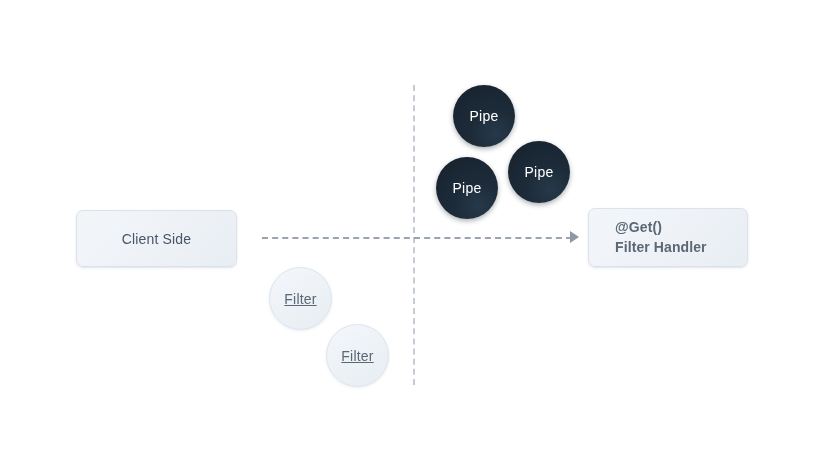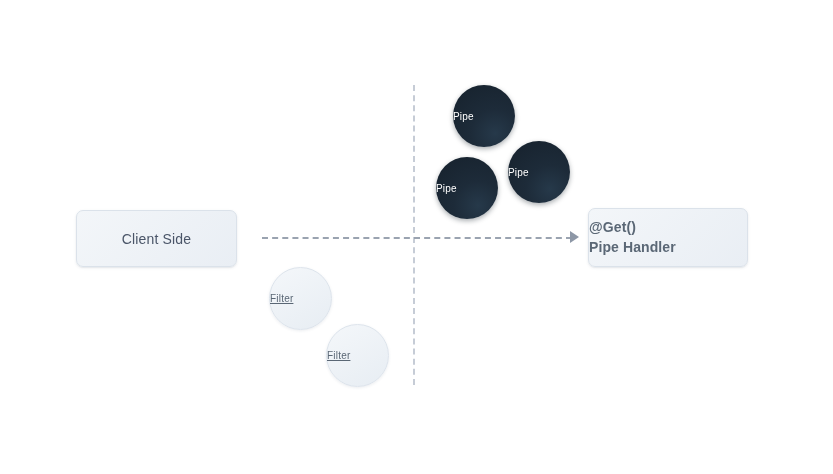--- a/index.html
+++ b/index.html
@@ -71,41 +71,43 @@
   .box-client .box-label {
     font-size: 14px;
     color: #4a5568;
     letter-spacing: 0.15px;
   }
   .box-handler {
     left: 588px;
     top: 208px;
     width: 160px;
     height: 59px;
+    padding-left: 26px;
   }
   .box-handler .handler-lines {
     display: flex;
     flex-direction: column;
     line-height: 1.38;
   }
   .box-handler .handler-lines span {
     font-size: 14px;
     font-weight: bold;
     color: #5a6775;
     letter-spacing: 0.1px;
   }
 
   
   .node {
     position: absolute;
     box-sizing: border-box;
     border-radius: 50%;
     display: flex;
     align-items: center;
-    font-size: 10px;
+    justify-content: center;
+    font-size: 14px;
     letter-spacing: 0.2px;
   }
   .node-pipe {
     width: 62px;
     height: 62px;
     background: radial-gradient(circle at 68% 78%, #26394a 0%, #1d2b39 38%, #16212c 100%);
     color: #ffffff;
     box-shadow: 0 2px 5px rgba(15, 25, 35, 0.35);
   }
   .node-filter {
@@ -128,21 +130,21 @@
   <div class="flow-arrow"></div>
   <div class="flow-arrow-head"></div>
 
   <div class="box box-client">
     <span class="box-label">Client Side</span>
   </div>
 
   <div class="box box-handler">
     <span class="handler-lines">
       <span>@Get()</span>
-      <span>Pipe Handler</span>
+      <span>Filter Handler</span>
     </span>
   </div>
 
   <div class="node node-pipe" style="left:453px; top:85px;">
     <span>Pipe</span>
   </div>
   <div class="node node-pipe" style="left:508px; top:141px;">
     <span>Pipe</span>
   </div>
   <div class="node node-pipe" style="left:436px; top:157px;">

